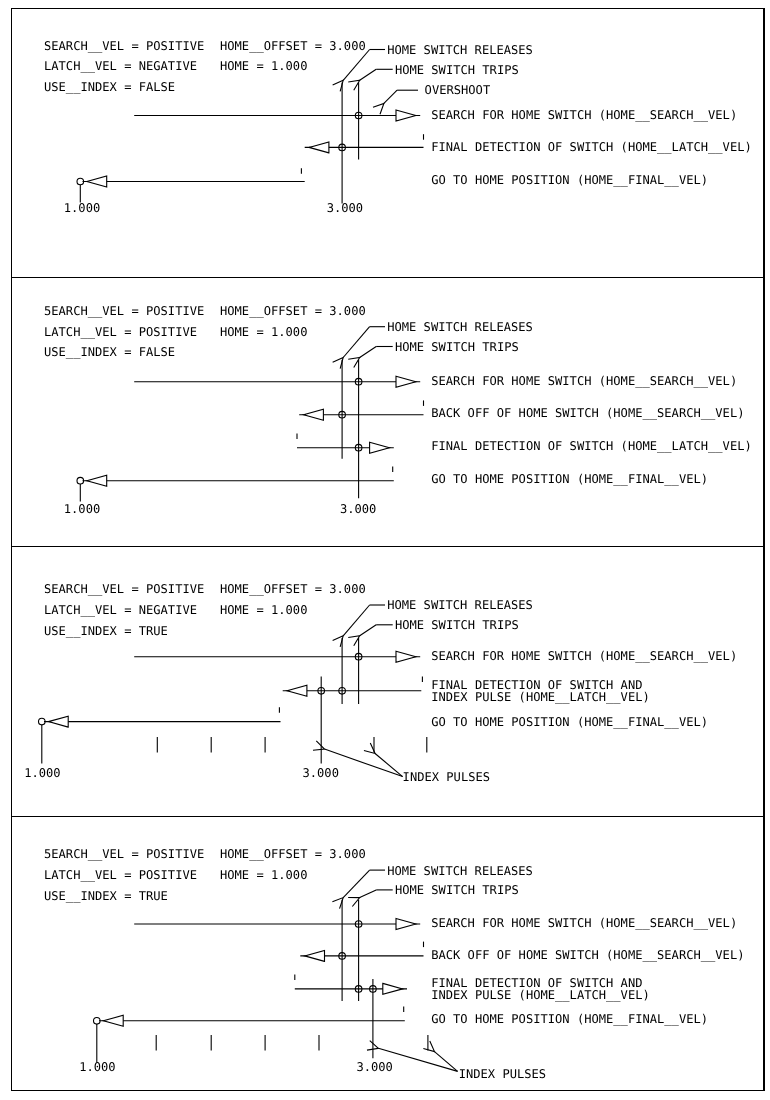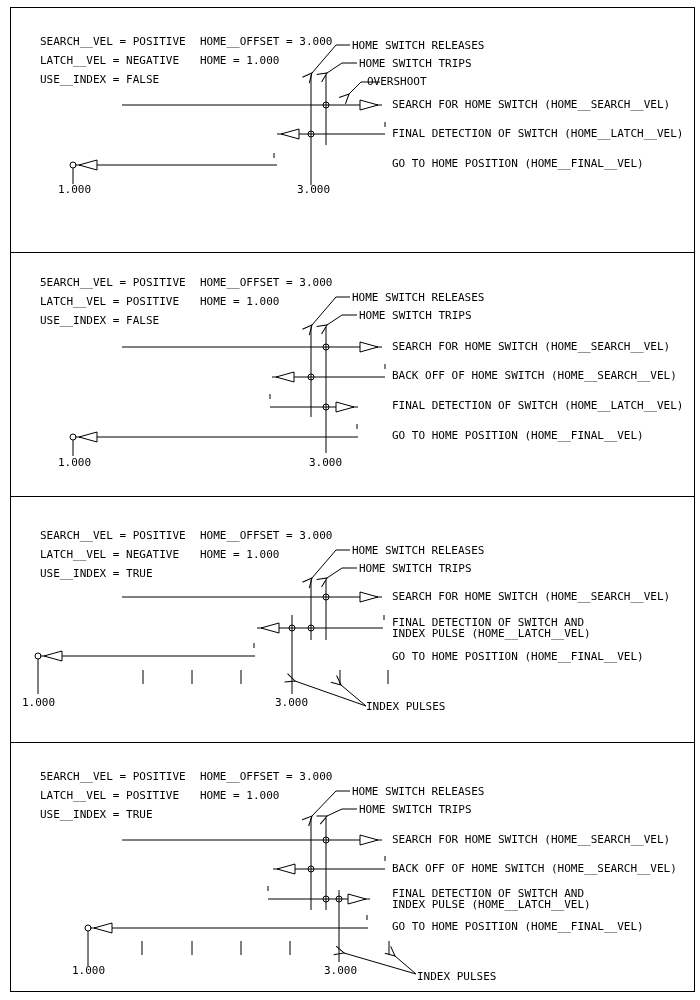--- a/index.html
+++ b/index.html
@@ -136,21 +136,21 @@
   </g>
 </svg>
 
   <div class="t" style="left:40px;top:36px">SEARCH__VEL = POSITIVE</div>
   <div class="t" style="left:40px;top:55px">LATCH__VEL = NEGATIVE</div>
   <div class="t" style="left:40px;top:74px">USE__INDEX = FALSE</div>
   <div class="t" style="left:200px;top:36px">HOME__OFFSET = 3.000</div>
   <div class="t" style="left:200px;top:55px">HOME = 1.000</div>
   <div class="t" style="left:352px;top:40px">HOME SWITCH RELEASES</div>
   <div class="t" style="left:359px;top:58px">HOME SWITCH TRIPS</div>
-  <div class="t" style="left:367px;top:76px">OVERSHOOT</div>
+  <div class="t" style="left:386px;top:76px">OVERSHOOT</div>
   <div class="t" style="left:392px;top:99px">SEARCH FOR HOME SWITCH (HOME__SEARCH__VEL)</div>
   <div class="t" style="left:392px;top:128px">FINAL DETECTION OF SWITCH (HOME__LATCH__VEL)</div>
   <div class="t" style="left:392px;top:158px">GO TO HOME POSITION (HOME__FINAL__VEL)</div>
   <div class="t" style="left:58px;top:184px">1.000</div>
   <div class="t" style="left:297px;top:184px">3.000</div>
 
   <div class="t" style="left:40px;top:277px">5EARCH__VEL = POSITIVE</div>
   <div class="t" style="left:40px;top:296px">LATCH__VEL = POSITIVE</div>
   <div class="t" style="left:40px;top:315px">USE__INDEX = FALSE</div>
   <div class="t" style="left:200px;top:277px">HOME__OFFSET = 3.000</div>

